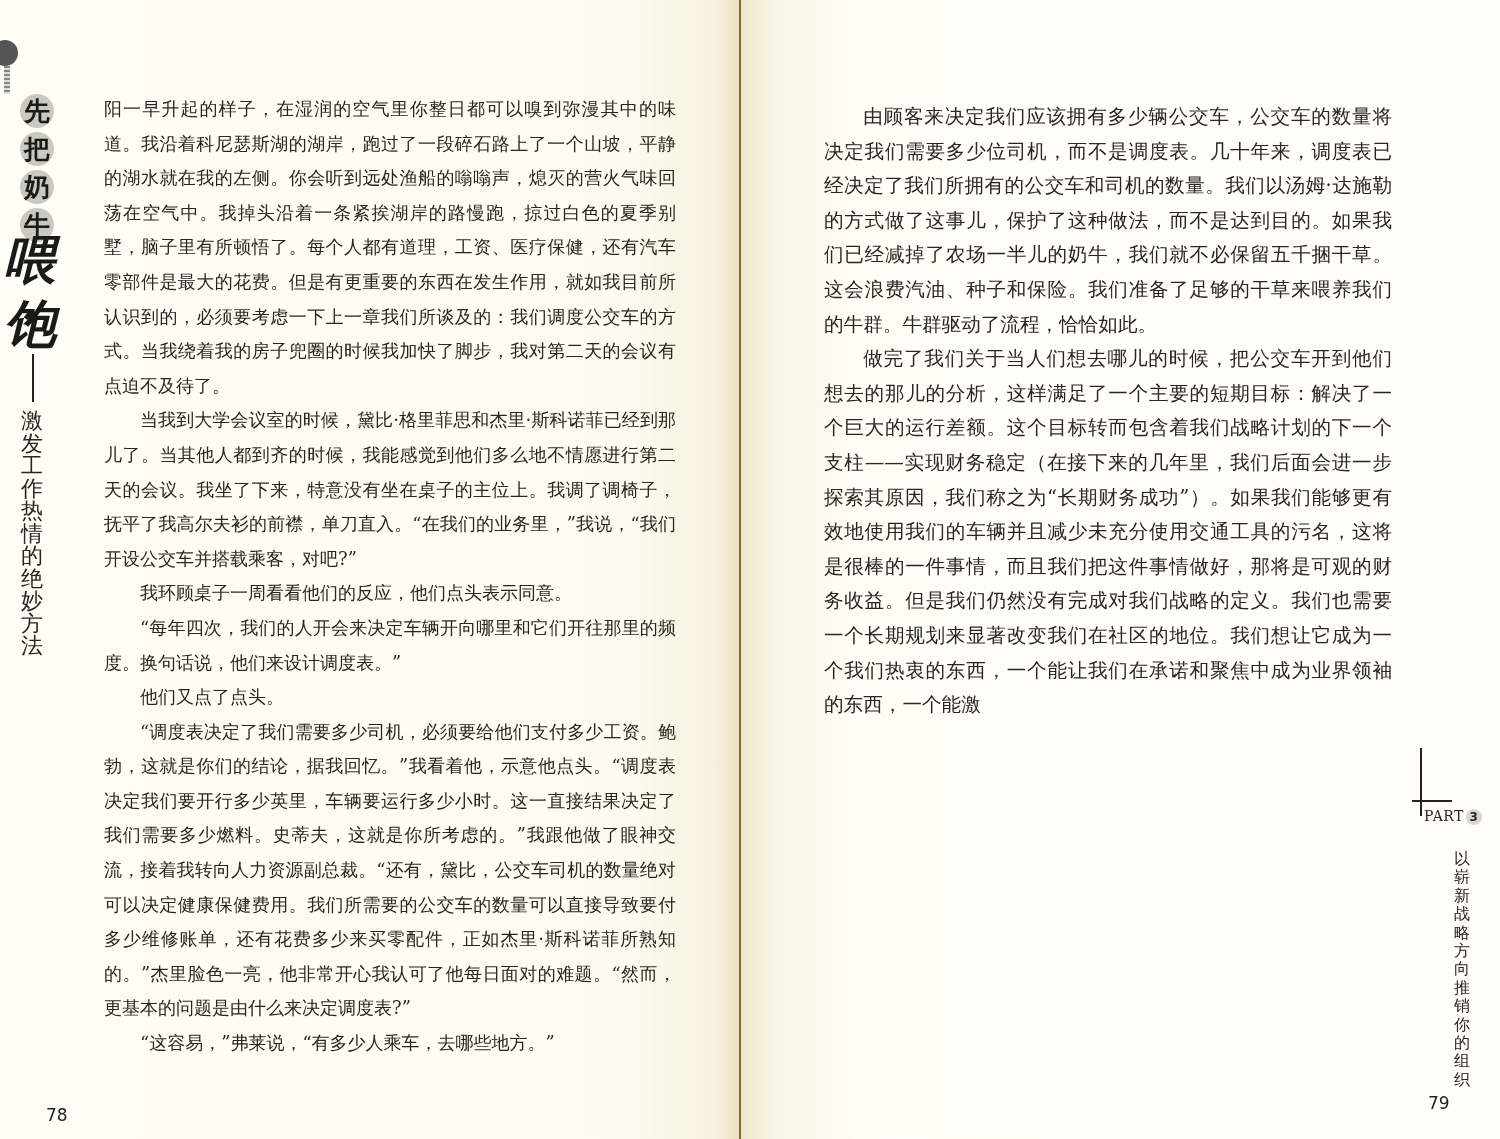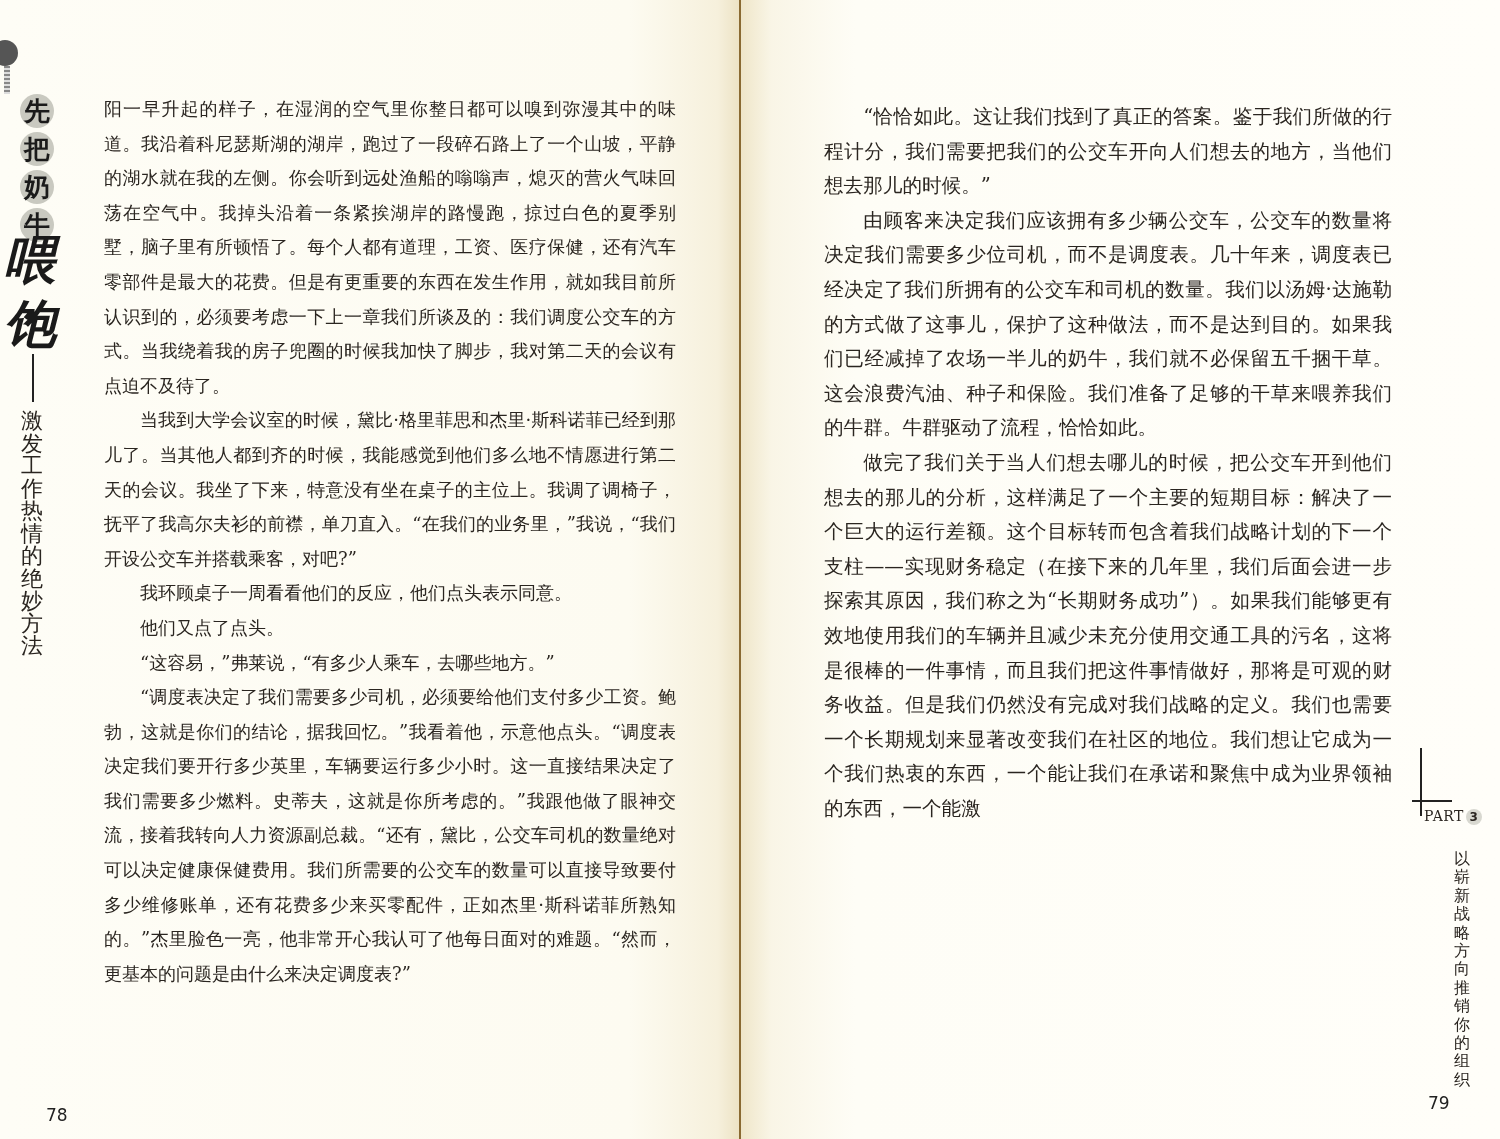--- a/index.html
+++ b/index.html
@@ -61,35 +61,35 @@
     <div>喂</div>
     <div>饱</div>
   </div>
   <div class="title-dash"></div>
   <div class="subtitle-vert">激发工作热情的绝妙方法</div>
 
   <div class="text-left">
     <p class="para">阳一早升起的样子，在湿润的空气里你整日都可以嗅到弥漫其中的味道。我沿着科尼瑟斯湖的湖岸，跑过了一段碎石路上了一个山坡，平静的湖水就在我的左侧。你会听到远处渔船的嗡嗡声，熄灭的营火气味回荡在空气中。我掉头沿着一条紧挨湖岸的路慢跑，掠过白色的夏季别墅，脑子里有所顿悟了。每个人都有道理，工资、医疗保健，还有汽车零部件是最大的花费。但是有更重要的东西在发生作用，就如我目前所认识到的，必须要考虑一下上一章我们所谈及的：我们调度公交车的方式。当我绕着我的房子兜圈的时候我加快了脚步，我对第二天的会议有点迫不及待了。</p>
     <p class="para indent">当我到大学会议室的时候，黛比·格里菲思和杰里·斯科诺菲已经到那儿了。当其他人都到齐的时候，我能感觉到他们多么地不情愿进行第二天的会议。我坐了下来，特意没有坐在桌子的主位上。我调了调椅子，抚平了我高尔夫衫的前襟，单刀直入。“在我们的业务里，”我说，“我们开设公交车并搭载乘客，对吧?”</p>
     <p class="para indent">我环顾桌子一周看看他们的反应，他们点头表示同意。</p>
+    <p class="para indent">“每年四次，我们的人开会来决定车辆开向哪里和它们开往那里的频度。换句话说，他们来设计调度表。”</p>
     <p class="para indent">他们又点了点头。</p>
+    <p class="para indent">“调度表决定了我们需要多少司机，必须要给他们支付多少工资。鲍勃，这就是你们的结论，据我回忆。”我看着他，示意他点头。“调度表决定我们要开行多少英里，车辆要运行多少小时。这一直接结果决定了我们需要多少燃料。史蒂夫，这就是你所考虑的。”我跟他做了眼神交流，接着我转向人力资源副总裁。“还有，黛比，公交车司机的数量绝对可以决定健康保健费用。我们所需要的公交车的数量可以直接导致要付多少维修账单，还有花费多少来买零配件，正如杰里·斯科诺菲所熟知的。”杰里脸色一亮，他非常开心我认可了他每日面对的难题。“然而，更基本的问题是由什么来决定调度表?”</p>
     <p class="para indent">“这容易，”弗莱说，“有多少人乘车，去哪些地方。”</p>
-    <p class="para indent">“调度表决定了我们需要多少司机，必须要给他们支付多少工资。鲍勃，这就是你们的结论，据我回忆。”我看着他，示意他点头。“调度表决定我们要开行多少英里，车辆要运行多少小时。这一直接结果决定了我们需要多少燃料。史蒂夫，这就是你所考虑的。”我跟他做了眼神交流，接着我转向人力资源副总裁。“还有，黛比，公交车司机的数量绝对可以决定健康保健费用。我们所需要的公交车的数量可以直接导致要付多少维修账单，还有花费多少来买零配件，正如杰里·斯科诺菲所熟知的。”杰里脸色一亮，他非常开心我认可了他每日面对的难题。“然而，更基本的问题是由什么来决定调度表?”</p>
   </div>
 
   <div class="pn pn-left">78</div>
 </div>
 
 <div class="spine"></div>
 
 <div class="page page-right" style="left:741px;">
 </div>
 
 <div class="text-right">
-  <p class="para indent">“恰恰如此。这让我们找到了真正的答案。鉴于我们所做的行程计分，我们需要把我们的公交车开向人们想去的地方，当他们想去那儿的时候。”</p>
   <p class="para indent">由顾客来决定我们应该拥有多少辆公交车，公交车的数量将决定我们需要多少位司机，而不是调度表。几十年来，调度表已经决定了我们所拥有的公交车和司机的数量。我们以汤姆·达施勒的方式做了这事儿，保护了这种做法，而不是达到目的。如果我们已经减掉了农场一半儿的奶牛，我们就不必保留五千捆干草。这会浪费汽油、种子和保险。我们准备了足够的干草来喂养我们的牛群。牛群驱动了流程，恰恰如此。</p>
   <p class="para indent">做完了我们关于当人们想去哪儿的时候，把公交车开到他们想去的那儿的分析，这样满足了一个主要的短期目标：解决了一个巨大的运行差额。这个目标转而包含着我们战略计划的下一个支柱——实现财务稳定（在接下来的几年里，我们后面会进一步探索其原因，我们称之为“长期财务成功”）。如果我们能够更有效地使用我们的车辆并且减少未充分使用交通工具的污名，这将是很棒的一件事情，而且我们把这件事情做好，那将是可观的财务收益。但是我们仍然没有完成对我们战略的定义。我们也需要一个长期规划来显著改变我们在社区的地位。我们想让它成为一个我们热衷的东西，一个能让我们在承诺和聚焦中成为业界领袖的东西，一个能激</p>
 </div>
 
 <div class="part-vline"></div>
 <div class="part-hline"></div>
 <div class="part-label">
   <span>PART</span><span class="part-num">3</span>
 </div>
 <div class="part-vert">以崭新战略方向推销你的组织</div>

